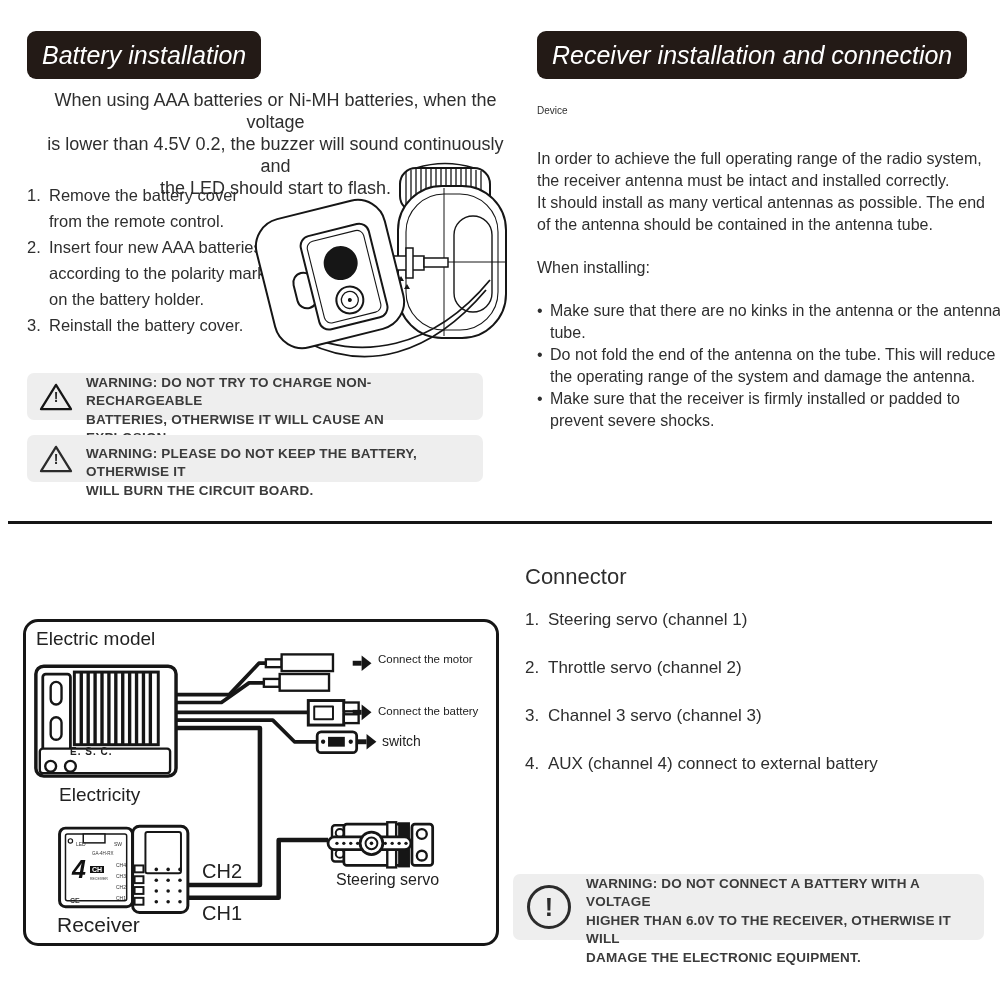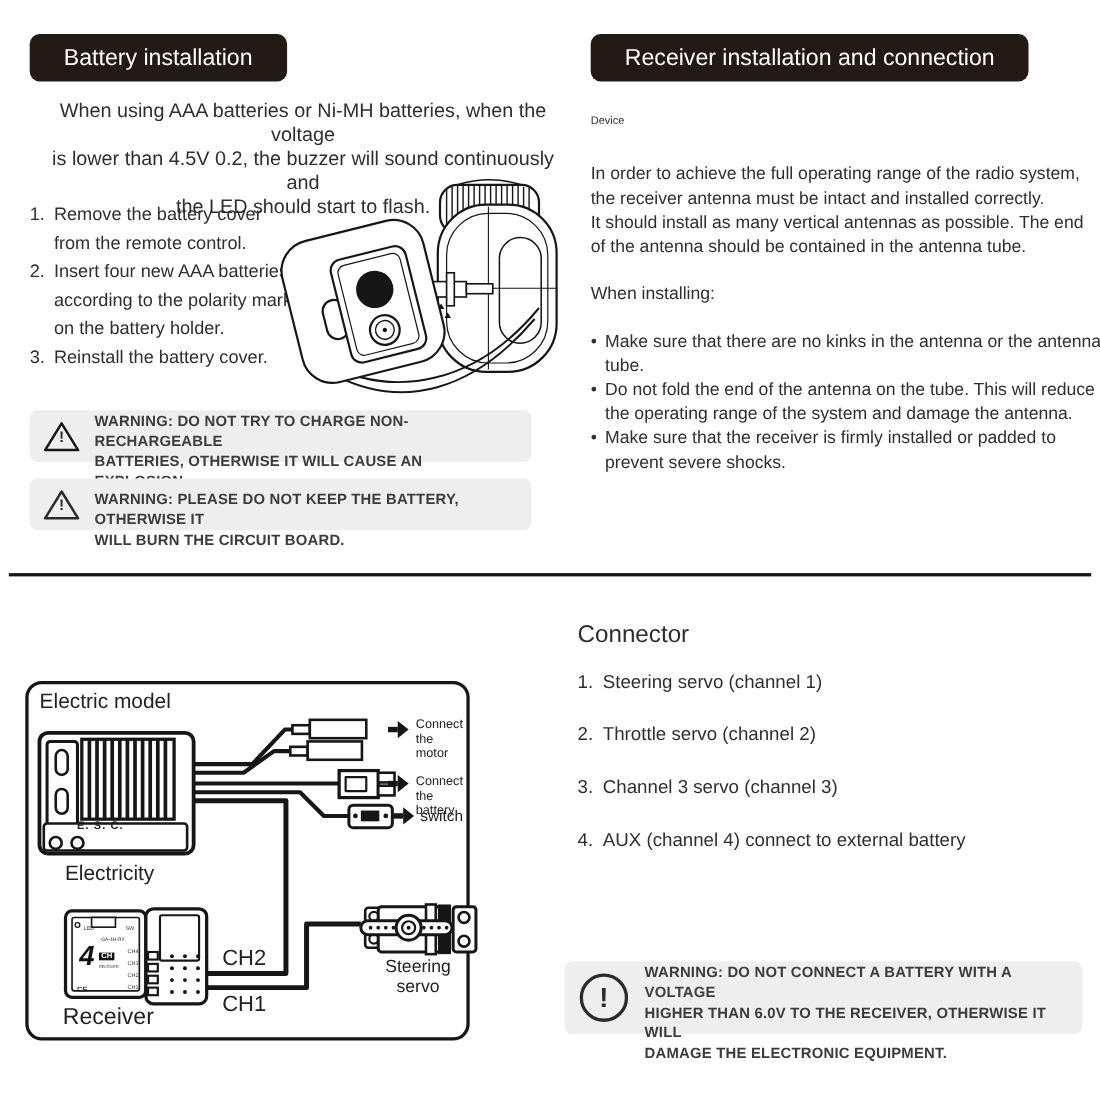--- a/index.html
+++ b/index.html
@@ -5,22 +5,22 @@
   :root{
     --badge_bg:#231a16; --badge_text:#ffffff; --text:#2e2e2e;
     --warning_bg:#eeeeee; --line_color:#161616;
   }
   html,body{margin:0;padding:0;}
   body{width:1000px;height:1000px;background:#ffffff;position:relative;overflow:hidden;
        font-family:"Liberation Sans",sans-serif;color:var(--text);}
   .abs{position:absolute;}
   .pre{white-space:pre-line;}
   
-  .badge{background:var(--badge_bg);color:var(--badge_text);font-size:21px;
-         padding:9px 31px;border-radius:9px;display:inline-block;line-height:1.2;}
+  .badge{background:var(--badge_bg);color:var(--badge_text);font-size:25px;
+         padding:9px 15px;border-radius:9px;display:inline-block;line-height:1.2;font-style:italic;}
   .badge-left{left:27px;top:31px;}
   .badge-right{left:537px;top:31px;}
   
   .intro-left{left:38px;top:89px;width:475px;font-size:18px;line-height:22px;text-align:center;}
   .steps{left:27px;top:182px;width:280px;}
   .step{display:flex;font-size:16.5px;line-height:26px;}
   .step-num{flex:none;width:22px;}
   
   .warn{background:var(--warning_bg);border-radius:7px;display:flex;align-items:center;
         gap:13px;padding:0 12px;box-sizing:border-box;}
@@ -42,21 +42,21 @@
   .bullet{display:flex;font-size:16px;line-height:22px;}
   .b-marker{flex:none;width:13px;}
   
   .divider{left:8px;top:521px;width:984px;height:3px;background:var(--line_color);}
   
   .connector-h{left:525px;top:564px;font-size:22px;}
   .connector-list{left:525px;top:610px;}
   .citem{display:flex;font-size:17px;line-height:20px;margin-bottom:28px;}
   .citem .step-num{width:23px;}
   
-  .diagram{left:23px;top:619px;width:404px;height:327px;border:3px solid var(--line_color);
+  .diagram{left:23px;top:619px;width:476px;height:327px;border:3px solid var(--line_color);
            border-radius:15px;box-sizing:border-box;}
   .diagram svg{position:absolute;left:0;top:0;width:458px;height:321px;}
   .dl{position:absolute;line-height:1.15;color:#222;}
   .dl-title{left:10px;top:6px;font-size:19px;}
   .dl-esc{left:16px;top:124px;font-size:10px;font-weight:700;letter-spacing:1px;margin-left:28px;}
   .dl-elec{left:33px;top:162px;font-size:19px;}
   .dl-motor{left:352px;top:31px;font-size:11.5px;}
   .dl-batt{left:352px;top:83px;font-size:11.5px;}
   .dl-switch{left:356px;top:111px;font-size:14px;}
   .dl-ch2{left:176px;top:238px;font-size:20px;}

